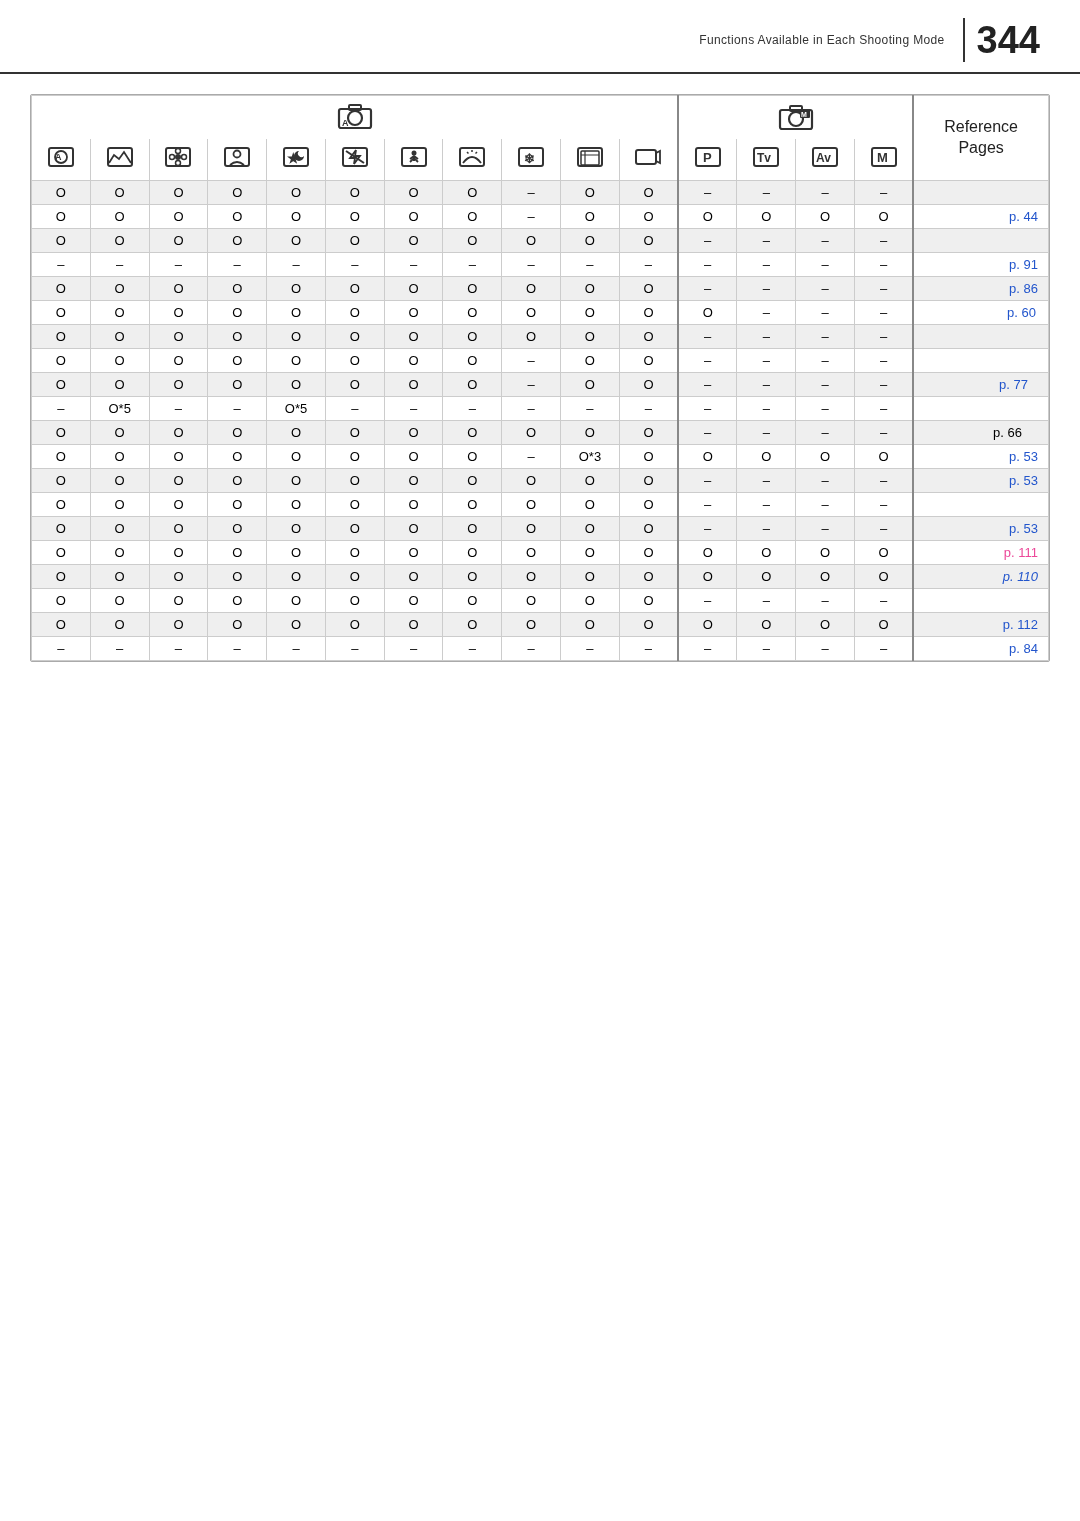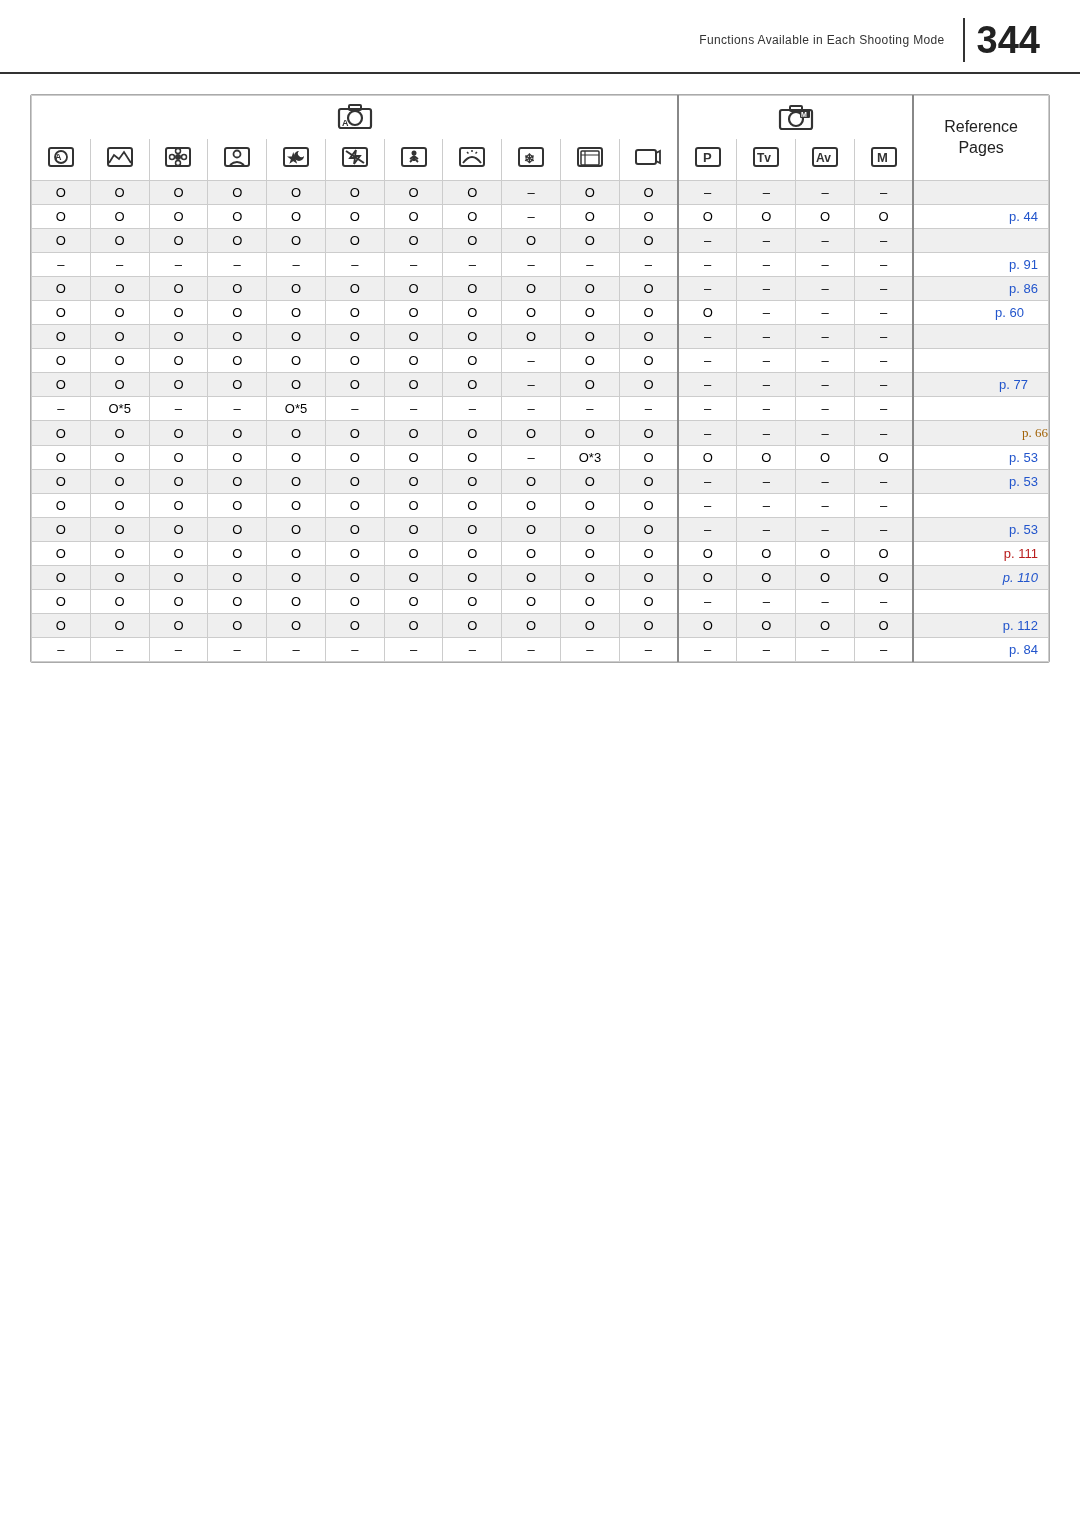--- a/index.html
+++ b/index.html
@@ -382,21 +382,21 @@
             <td>O</td>
             <td>O</td>
             <td>O</td>
             <td>O</td>
             <td>O</td>
             <td style="border-right: 2px solid rgb(136, 136, 136);">O</td>
             <td>O</td>
             <td>–</td>
             <td>–</td>
             <td style="border-right: 2px solid rgb(136, 136, 136);">–</td>
-            <td style="color: rgb(34, 85, 204); text-align: right; padding-right: 24px; border-radius: 9px;">p. 60</td>
+            <td style="color: rgb(34, 85, 204); text-align: right; padding-right: 12px; border-radius: 9px;">p. 60</td>
           </tr>
           <tr>
             <td>O</td>
             <td>O</td>
             <td>O</td>
             <td>O</td>
             <td>O</td>
             <td>O</td>
             <td>O</td>
             <td>O</td>
@@ -472,21 +472,21 @@
             <td>O</td>
             <td>O</td>
             <td>O</td>
             <td>O</td>
             <td>O</td>
             <td style="border-right: 2px solid rgb(136, 136, 136);">O</td>
             <td>–</td>
             <td>–</td>
             <td>–</td>
             <td style="border-right: 2px solid rgb(136, 136, 136);">–</td>
-            <td style="color: #a16207; text-align: right; padding-right: 0; font-family: Liberation Serif, serif;">p. 66</td>
+            <td style="color: #000000; text-align: right; padding-right: 26px;">p. 66</td>
           </tr>
           <tr>
             <td>O</td>
             <td>O</td>
             <td>O</td>
             <td>O</td>
             <td>O</td>
             <td>O</td>
             <td>O</td>
             <td>O</td>
@@ -562,21 +562,21 @@
             <td>O</td>
             <td>O</td>
             <td>O</td>
             <td>O</td>
             <td>O</td>
             <td style="border-right: 2px solid rgb(136, 136, 136);">O</td>
             <td>O</td>
             <td>O</td>
             <td>O</td>
             <td style="border-right: 2px solid rgb(136, 136, 136);">O</td>
-            <td style="color: #b91c1c; text-align: right; padding-right: 10px;">p. 111</td>
+            <td style="color: #ec4899; text-align: right; padding-right: 10px;">p. 111</td>
           </tr>
           <tr>
             <td>O</td>
             <td>O</td>
             <td>O</td>
             <td>O</td>
             <td>O</td>
             <td>O</td>
             <td>O</td>
             <td>O</td>

